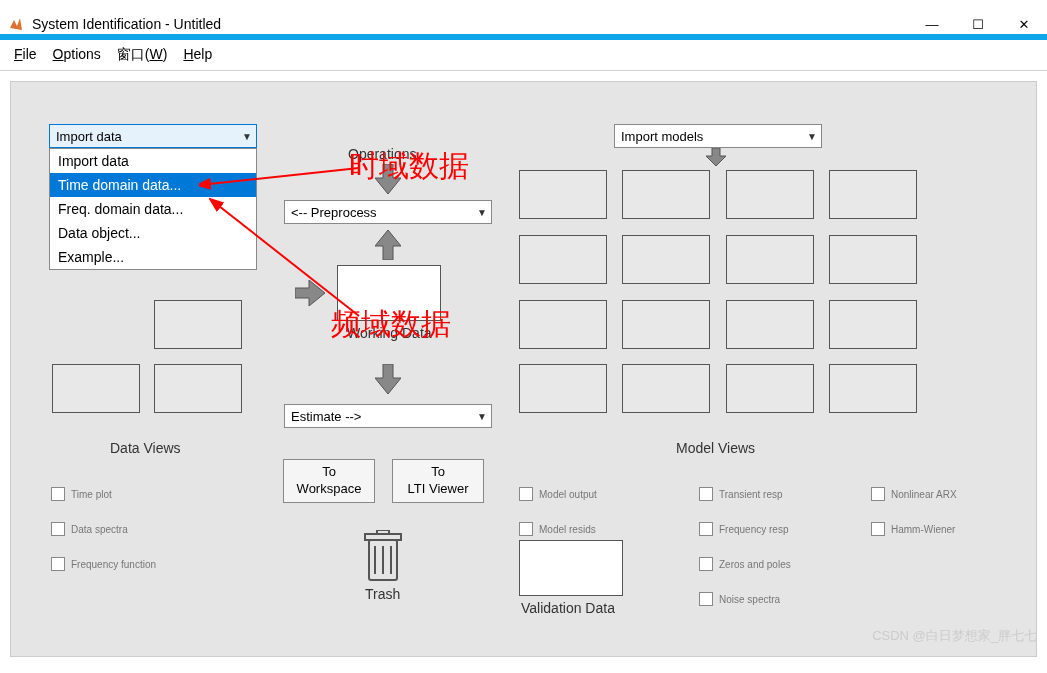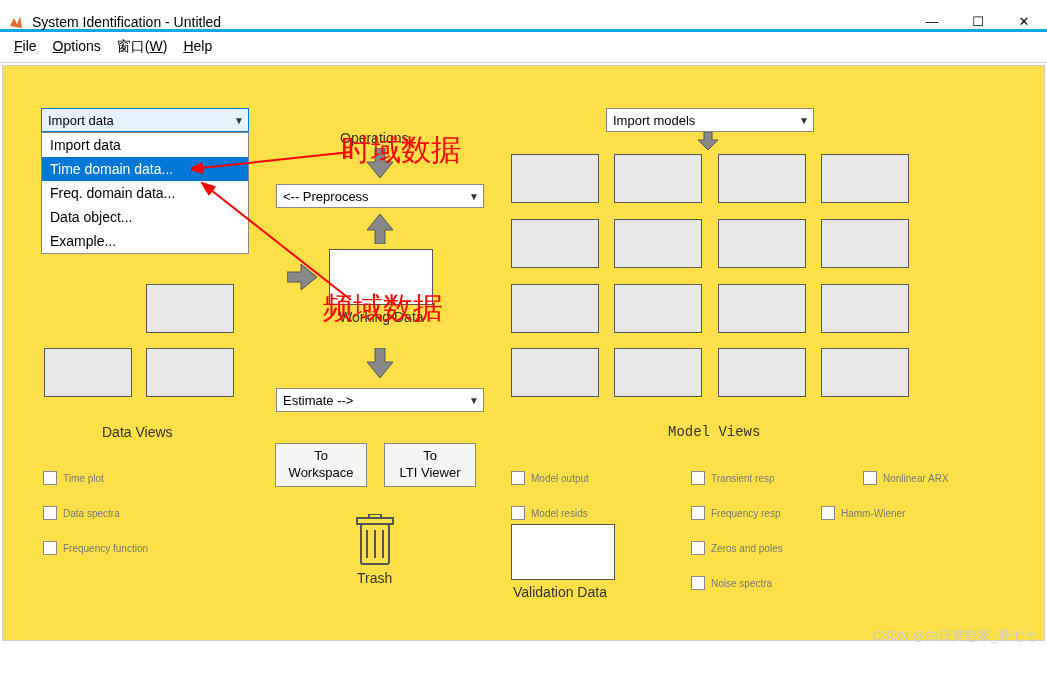--- a/index.html
+++ b/index.html
@@ -1,25 +1,25 @@
 <!DOCTYPE html>
 <html><head>
 <meta charset="utf-8">
 <style>
 * { box-sizing: border-box; margin: 0; padding: 0; }
 body { font-family: "Segoe UI", Arial, sans-serif; font-size: 13px; background: #fff; width: 1047px; height: 673px; position: relative; overflow: hidden; }
-.titlebar { display: flex; align-items: center; height: 32px; padding: 14px 0 0 8px; border-bottom: 3px solid #0ea5e9; }
+.titlebar { display: flex; align-items: center; height: 40px; padding: 14px 0 0 8px; border-bottom: 6px solid #0ea5e9; }
 .titlebar .logo { width: 16px; height: 16px; margin-right: 8px; }
 .titlebar .title { flex: 1; font-size: 14px; }
 .winbtns { display: flex; }
 .winbtn { width: 46px; height: 32px; display: flex; align-items: center; justify-content: center; }
 .menubar { display: flex; gap: 16px; padding: 6px 14px; border-bottom: 1px solid #d0d0d0; font-size: 14px; }
 .menubar span { cursor: default; }
 .menubar .ul { text-decoration: underline; }
-.workarea { position: relative; background: #fde047; border: 1px solid #ccc; margin: 2px; height: 576px; }
+.workarea { position: relative; background: #e5e5e5; border: 1px solid #ccc; margin: 10px; height: 576px; }
 .combo { display: flex; align-items: center; background: #fff; border: 1px solid #888; height: 24px; padding: 0 4px 0 6px; position: absolute; }
 .combo.hl { background: #e5f1fb; border-color: #0078d7; }
 .combo .chev { margin-left: auto; font-size: 10px; color: #333; }
 .dropdown { position: absolute; background: #fff; border: 1px solid #888; z-index: 20; }
 .dropdown .opt { padding: 4px 8px; font-size: 14px; }
 .dropdown .opt.sel { background: #0078d7; color: #fff; }
 .slot { position: absolute; background: #e8e8e8; border: 1px solid #555; }
 .btn { position: absolute; background: #f5f5f5; border: 1px solid #888; text-align: center; padding: 4px 6px; font-size: 13px; line-height: 1.3; }
 .lbl { position: absolute; font-size: 14px; color: #333; white-space: nowrap; }
 .chk { position: absolute; display: flex; align-items: center; gap: 6px; color: #777; font-size: 10px; }
@@ -117,21 +117,21 @@
   <div class="slot" style="left:508px; top:282px; width:88px; height:49px;"></div>
   <div class="slot" style="left:611px; top:282px; width:88px; height:49px;"></div>
   <div class="slot" style="left:715px; top:282px; width:88px; height:49px;"></div>
   <div class="slot" style="left:818px; top:282px; width:88px; height:49px;"></div>
 
   <svg class="arrow" style="left:695px; top:66px;" width="20" height="18">
       <path d="M6 0 H14 V8 H20 L10 18 L0 8 H6 Z" fill="#888" stroke="#555"></path>
     </svg>
 
   <div class="lbl" style="left:99px; top:358px;">Data Views</div>
-  <div class="lbl" style="left:665px; top:358px;font-family:Liberation Mono, monospace;">Model Views</div>
+  <div class="lbl" style="left:665px; top:358px;">Model Views</div>
 
   <div class="btn" style="left:272px; top:377px; width:92px; white-space:pre-line;">To
 Workspace</div>
   <div class="btn" style="left:381px; top:377px; width:92px; white-space:pre-line;">To
 LTI Viewer</div>
 
   <div class="chk" style="left:40px; top:405px;">
       <span class="box"></span>
       <span>Time plot</span>
     </div>
@@ -165,21 +165,21 @@
       <span>Zeros and poles</span>
     </div>
   <div class="chk" style="left:688px; top:510px;">
       <span class="box"></span>
       <span>Noise spectra</span>
     </div>
   <div class="chk" style="left:860px; top:405px;">
       <span class="box"></span>
       <span>Nonlinear ARX</span>
     </div>
-  <div class="chk" style="left:818px; top:440px;">
+  <div class="chk" style="left:860px; top:440px;">
       <span class="box"></span>
       <span>Hamm-Wiener</span>
     </div>
 
   <svg style="position:absolute; left:350px; top:448px;" width="44" height="52">
     <rect x="8" y="10" width="28" height="40" rx="2" fill="none" stroke="#555" stroke-width="2"></rect>
     <rect x="4" y="4" width="36" height="6" fill="none" stroke="#555" stroke-width="2"></rect>
     <rect x="16" y="0" width="12" height="4" fill="none" stroke="#555" stroke-width="2"></rect>
     <line x1="14" y1="16" x2="14" y2="44" stroke="#555" stroke-width="2"></line>
     <line x1="22" y1="16" x2="22" y2="44" stroke="#555" stroke-width="2"></line>

